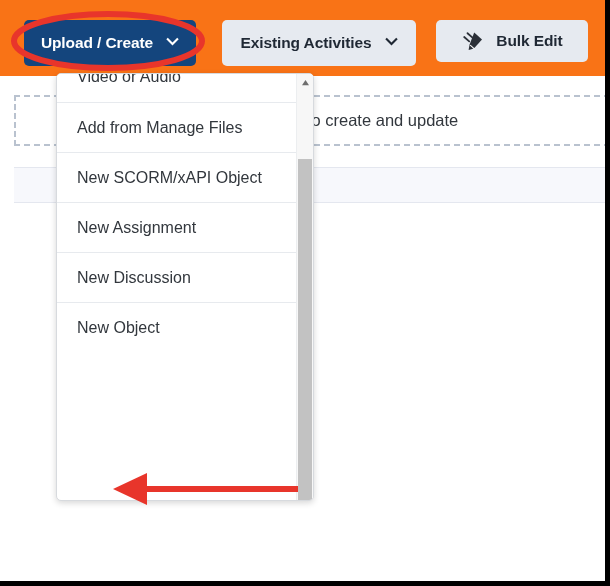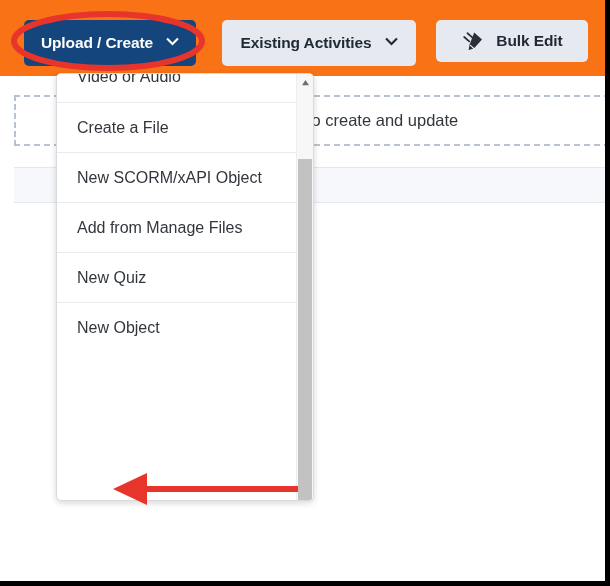--- a/index.html
+++ b/index.html
@@ -199,30 +199,30 @@
       <div id="activity-row"></div>
     </div>
 
     <div id="menu">
       <div id="menu-clip">
         <div class="menu-list" id="menu-list">
             <div class="menu-item">
               <span>Video or Audio</span>
             </div>
             <div class="menu-item">
-              <span>Create a File</span>
+              <span>Add from Manage Files</span>
             </div>
             <div class="menu-item">
               <span>New SCORM/xAPI Object</span>
             </div>
             <div class="menu-item">
-              <span>Add from Manage Files</span>
-            </div>
-            <div class="menu-item">
-              <span>New Quiz</span>
+              <span>New Assignment</span>
+            </div>
+            <div class="menu-item">
+              <span>New Discussion</span>
             </div>
             <div class="menu-item">
               <span>New Object</span>
             </div>
           </div>
       </div>
 
       <div id="menu-scrollbar">
         <div class="sb-arrow up">
           <svg viewBox="0 0 10 8" width="9" height="7">

